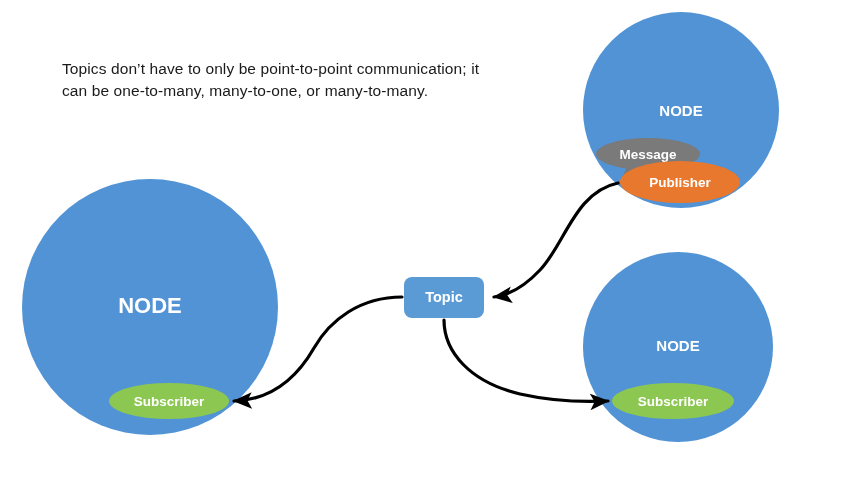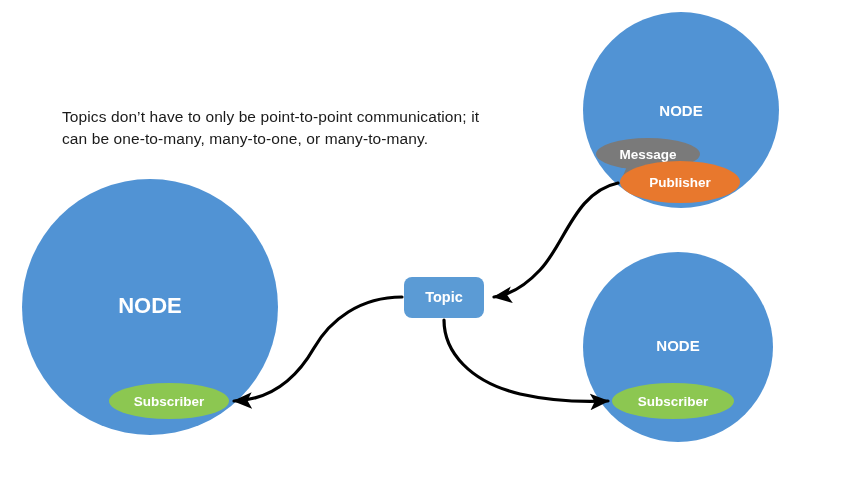--- a/index.html
+++ b/index.html
@@ -18,21 +18,20 @@
   #caption {
     position: absolute;
     left: 62px;
     top: 58px;
     width: 420px;
     font-size: 15.5px;
     line-height: 1.45;
     color: #1a1a1a;
     letter-spacing: 0.1px;
     white-space: pre-line;
-    margin-top: 48px;
   }
   svg#diagram {
     position: absolute;
     left: 0;
     top: 0;
     width: 854px;
     height: 480px;
   }
   .node-label {
     fill: #ffffff;

